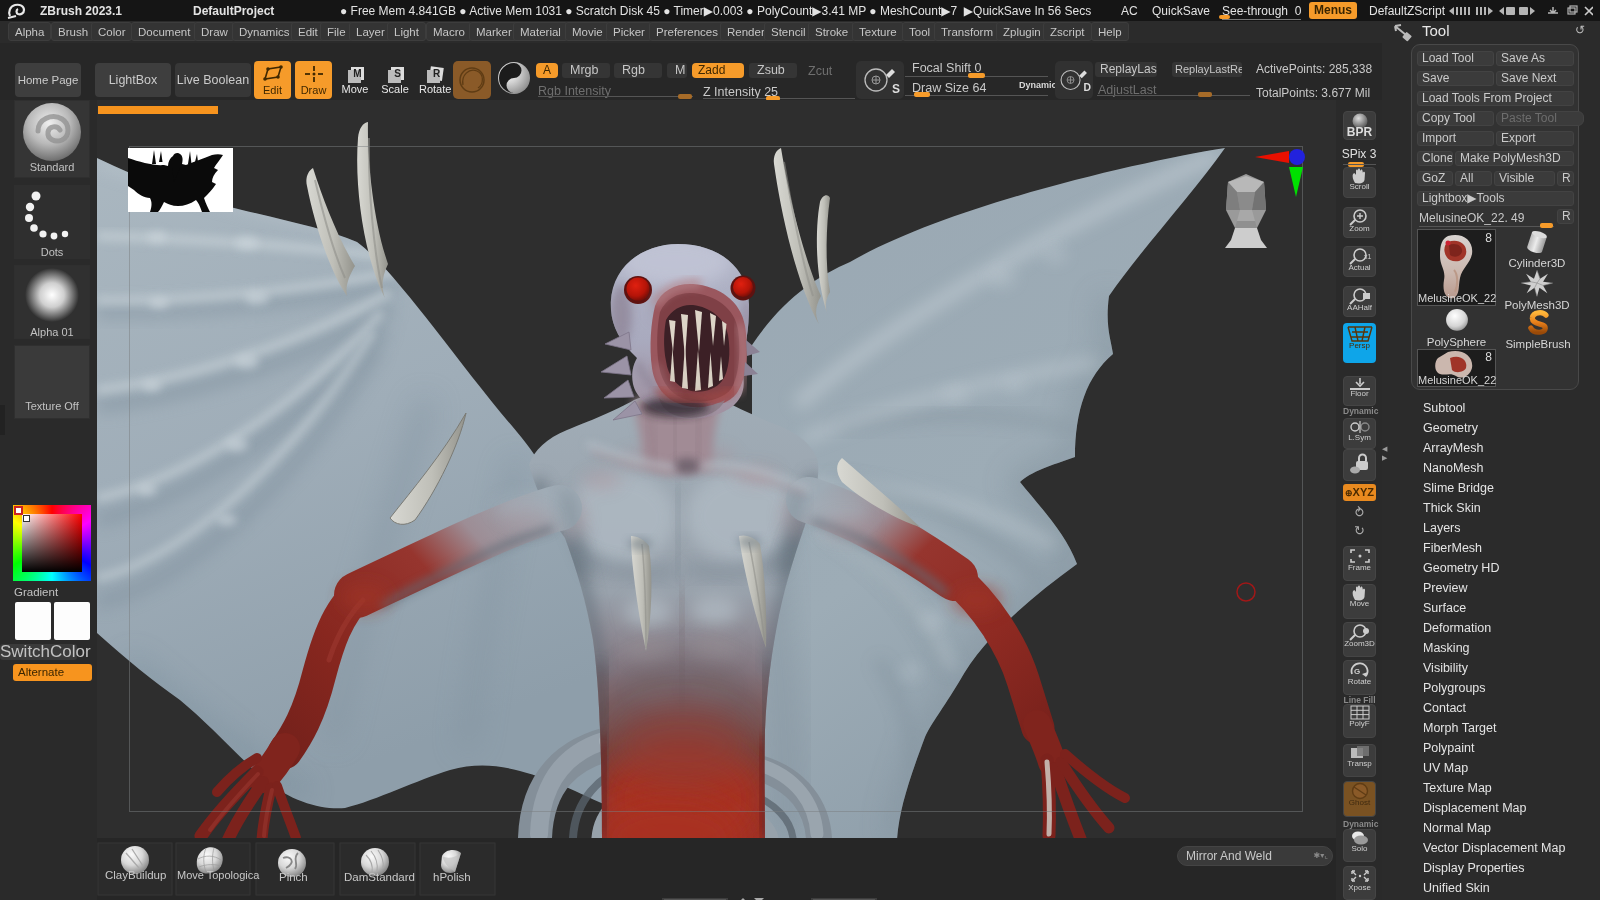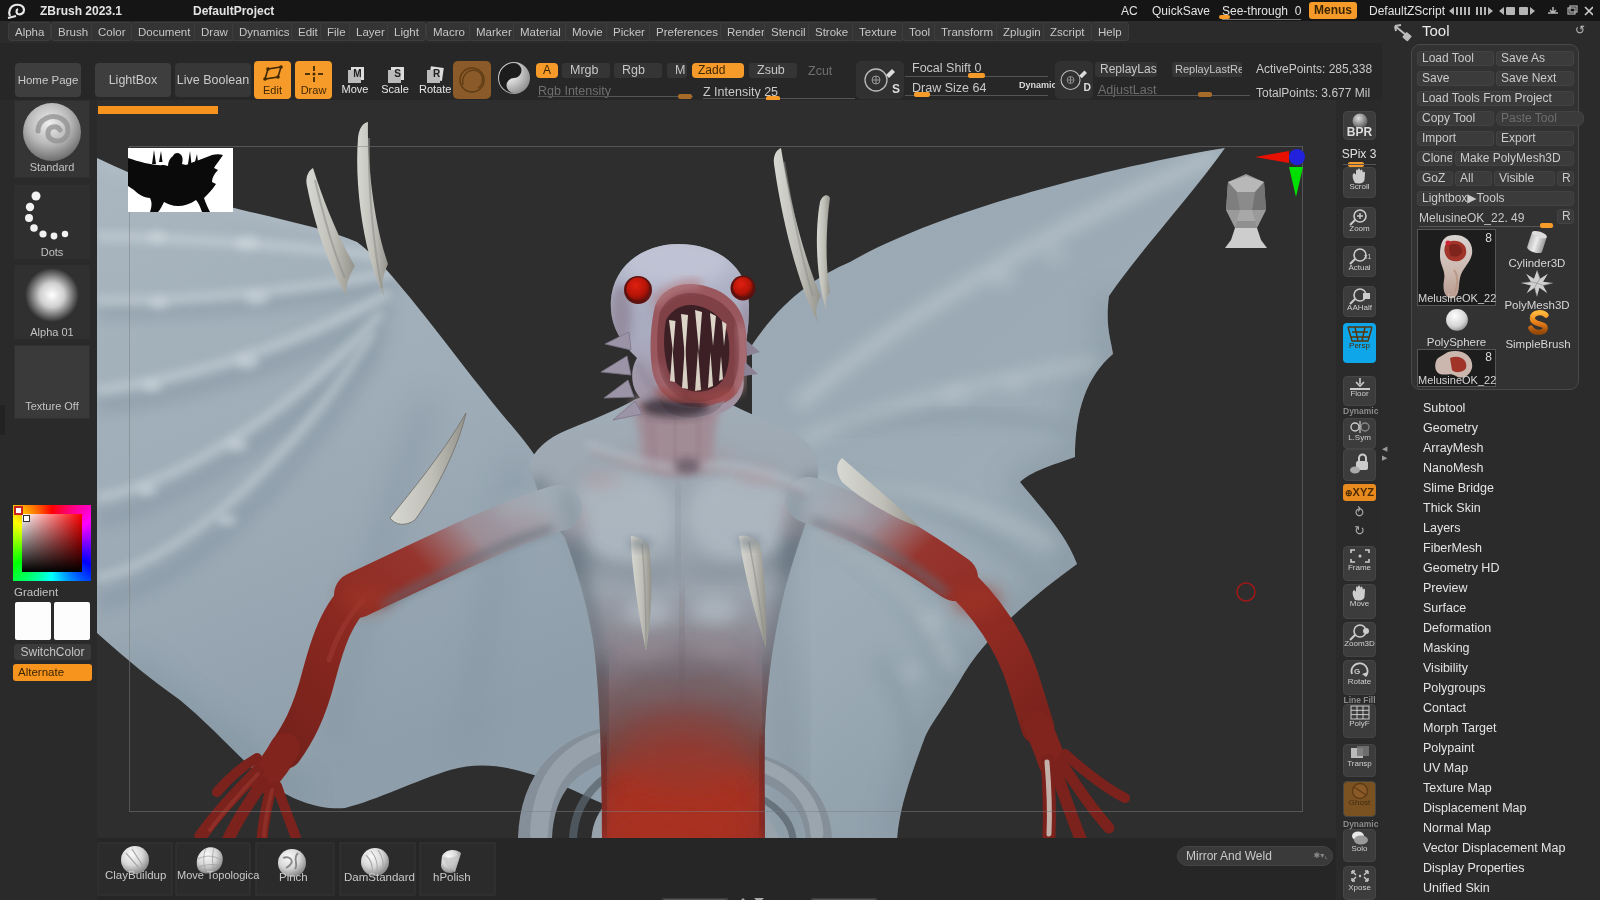--- a/index.html
+++ b/index.html
@@ -42,20 +42,21 @@
 <body>
 <div id="root">
 
 <div id="titlebar">
   <svg class="abs" style="left:6px;top:2px" width="26" height="17" viewBox="0 0 26 17">
         <path d="M4 14 C2 10 4 4 9 3 C14 2 18 4 18 8 C18 11 15 13 12 12 C10 11 10 8 12 7" stroke="#e8e8e8" stroke-width="2.2" fill="none"></path>
         <path d="M2 16 L10 14" stroke="#e8e8e8" stroke-width="2" fill="none"></path>
       </svg>
   <span style="left:40px;font-weight:bold;">ZBrush 2023.1</span>
   <span style="left:193px;font-weight:bold;">DefaultProject</span>
+  <span style="left:340px;">● Free Mem 4.841GB ● Active Mem 1031 ● Scratch Disk 45 ● Timer▶0.003 ● PolyCount▶3.41 MP ● MeshCount▶7 &nbsp;▶QuickSave In 56 Secs</span>
   <span style="left:1121px;">AC</span>
   <span style="left:1152px;">QuickSave</span>
   <span style="left:1222px;border-bottom:1px solid #777;padding-bottom:1px;">See-through&nbsp; 0</span>
   <span style="left:1219px;top:15px;width:11px;height:4px;background:#f69b2a;border-radius:2px;"></span>
   <span style="left:1309px;top:2px;background:#f69b2a;color:#3a2500;padding:1px 5px 2px;border-radius:3px;font-weight:bold;">Menus</span>
   <span style="left:1369px;">DefaultZScript</span>
   <svg class="abs" style="left:1448px;top:5px;" width="145" height="12" viewBox="0 0 145 12">
         <g fill="#b5b5b5">
           <path d="M6 2 L1 6 L6 10 Z"></path>
           <rect x="8" y="2" width="2" height="8"></rect>
@@ -257,21 +258,21 @@
 
   <div class="abs" style="left:13px;top:405px;width:78px;height:76px;background:conic-gradient(#ff0000,#ff00ff,#0000ff,#00ffff,#00ff00,#ffff00,#ff0000);">
     <div class="abs" style="left:9px;top:9px;width:60px;height:58px;background:linear-gradient(to bottom,rgba(0,0,0,0) 0%,#000 100%),linear-gradient(to right,#fff 0%,#f00 100%);"></div>
     <div class="abs" style="left:1px;top:1px;width:9px;height:9px;background:#fff;border:2px solid #cc2222;"></div>
     <div class="abs" style="left:10px;top:10px;width:7px;height:7px;background:#fff;border:1px solid #333;"></div>
   </div>
   <div class="abs" style="left:14px;top:486px;color:#c2c2c2;font-size:11.5px;">Gradient</div>
 
   <div class="abs" style="left:15px;top:502px;width:36px;height:38px;background:#fdfdfd;border-radius:2px;"></div>
   <div class="abs" style="left:54px;top:502px;width:36px;height:38px;background:#fdfdfd;border-radius:2px;"></div>
-  <div class="abs" style="left:14px;top:544px;width:77px;height:16px;background:#3a3a3a;border-radius:3px;color:#c2c2c2;font-size:12px;text-align:center;line-height:16px;">SwitchColor</div>
+  <div class="abs" style="left:0;top:544px;width:77px;height:16px;background:#3a3a3a;border-radius:3px;color:#c2c2c2;font-size:17px;text-align:center;line-height:16px;">SwitchColor</div>
   <div class="abs" style="left:13px;top:564px;width:79px;height:17px;background:#f7941e;border-radius:3px;color:#3a2500;font-size:11.5px;line-height:17px;padding-left:5px;">Alternate</div>
   <div class="abs" style="left:0px;top:305px;width:5px;height:30px;background:#222;"></div>
 </div>
 
 <div id="canvas">
   <div class="abs" style="left:1px;top:6px;width:120px;height:8px;background:#f7941e;"></div>
   <svg id="model" class="abs" style="left:0;top:0;" width="1239" height="738" viewBox="0 0 1239 738">
   <defs>
     <linearGradient id="wingLG" x1="0" y1="0" x2="0.3" y2="1">
       <stop offset="0%" stop-color="#aab7c0"></stop>

